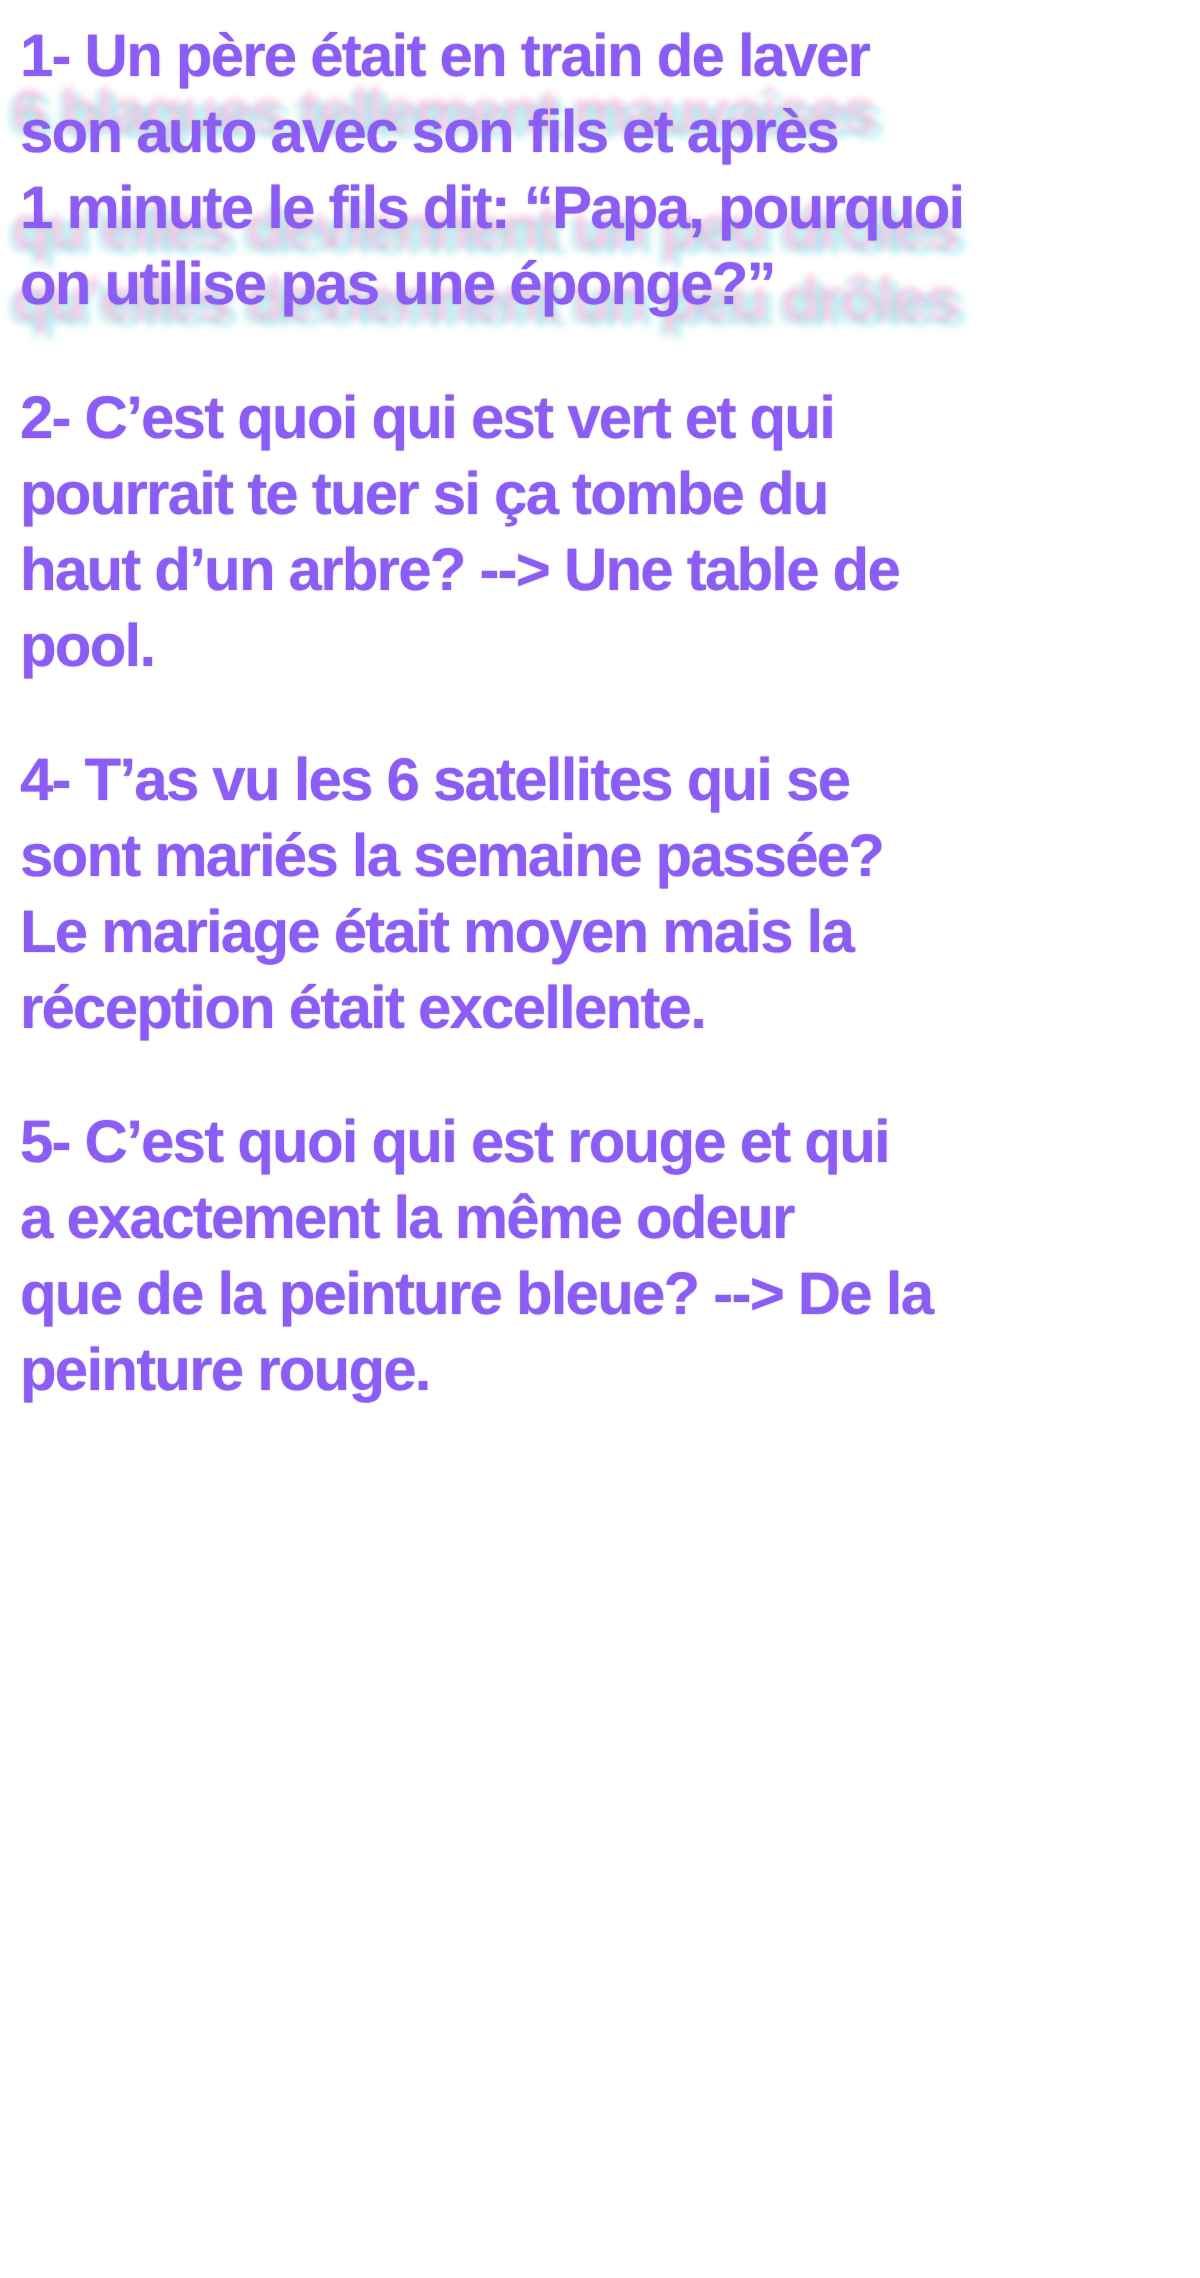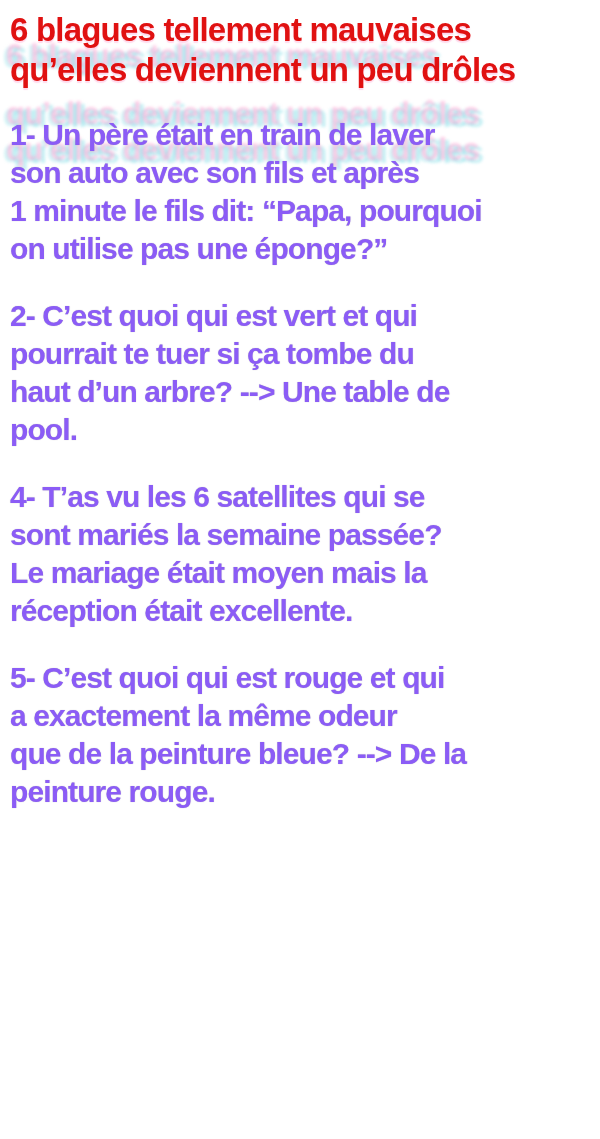--- a/index.html
+++ b/index.html
@@ -61,22 +61,20 @@
 </head>
 <body>
 
 <div class="page">
 
   <div class="ghost ghost-0">6 blagues tellement mauvaises</div>
   <div class="ghost ghost-1">qu’elles deviennent un peu drôles</div>
   <div class="ghost ghost-2">qu’elles deviennent un peu drôles</div>
 
   <div class="content">
-    <h1 class="title">6 blagues tellement mauvaises
-qu’elles deviennent un peu drôles</h1>
 
     <p class="joke">1- Un père était en train de laver
 son auto avec son fils et après
 1 minute le fils dit: “Papa, pourquoi
 on utilise pas une éponge?”</p>
     <p class="joke">2- C’est quoi qui est vert et qui
 pourrait te tuer si ça tombe du
 haut d’un arbre? --&gt; Une table de
 pool.</p>
     <p class="joke">4- T’as vu les 6 satellites qui se

